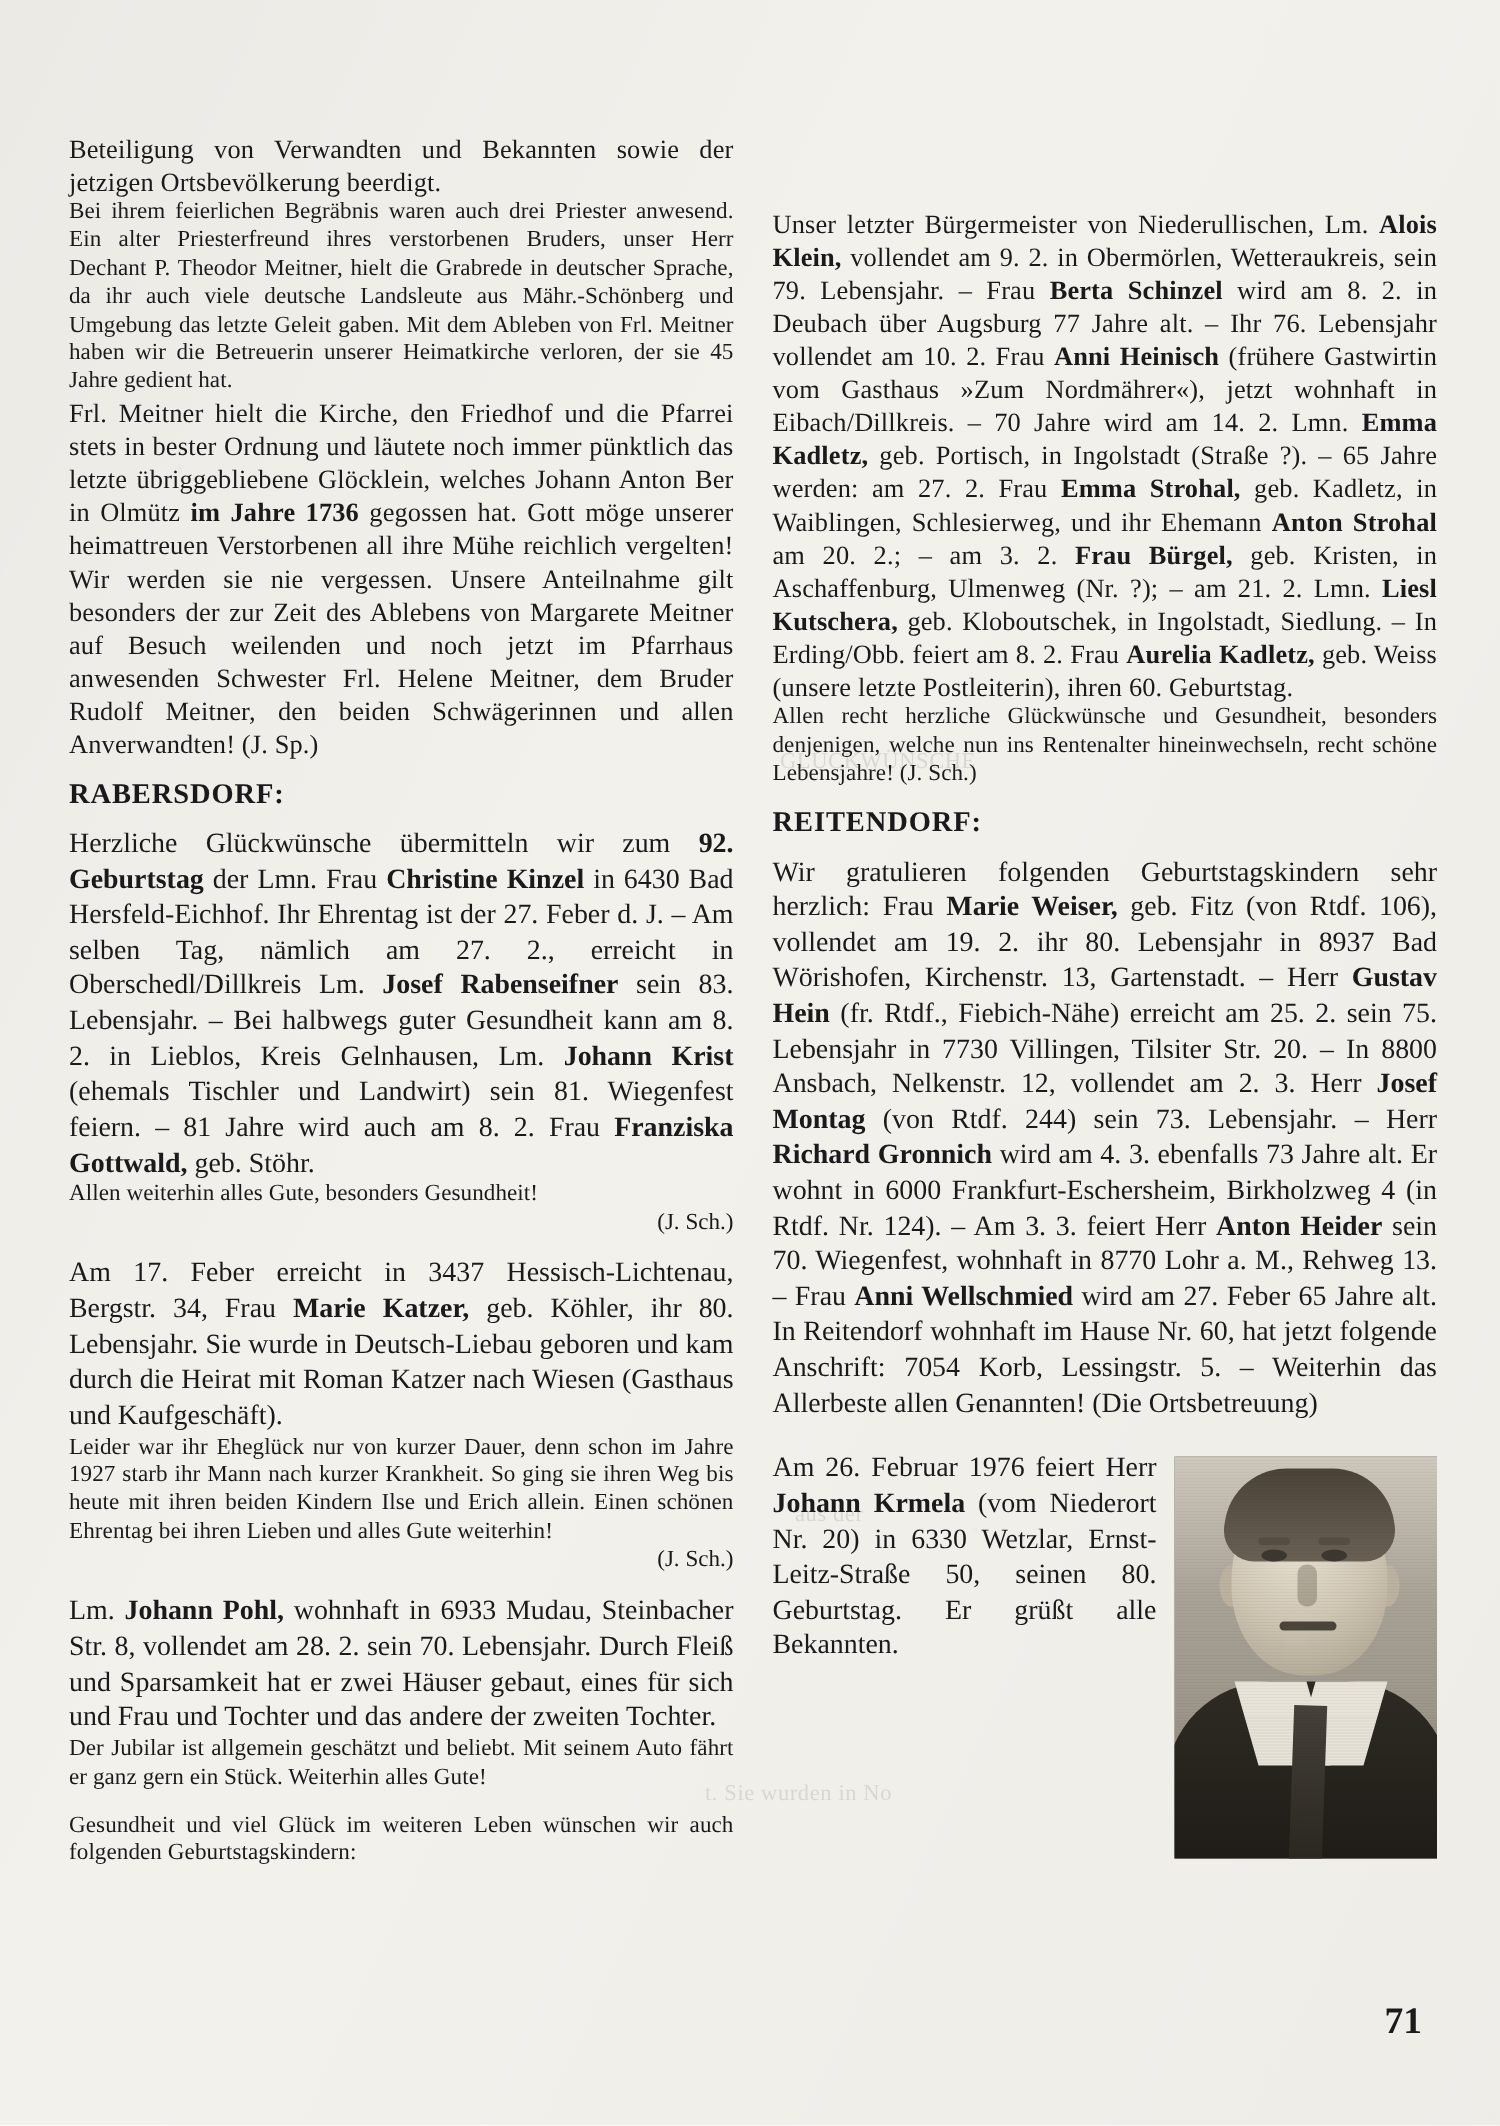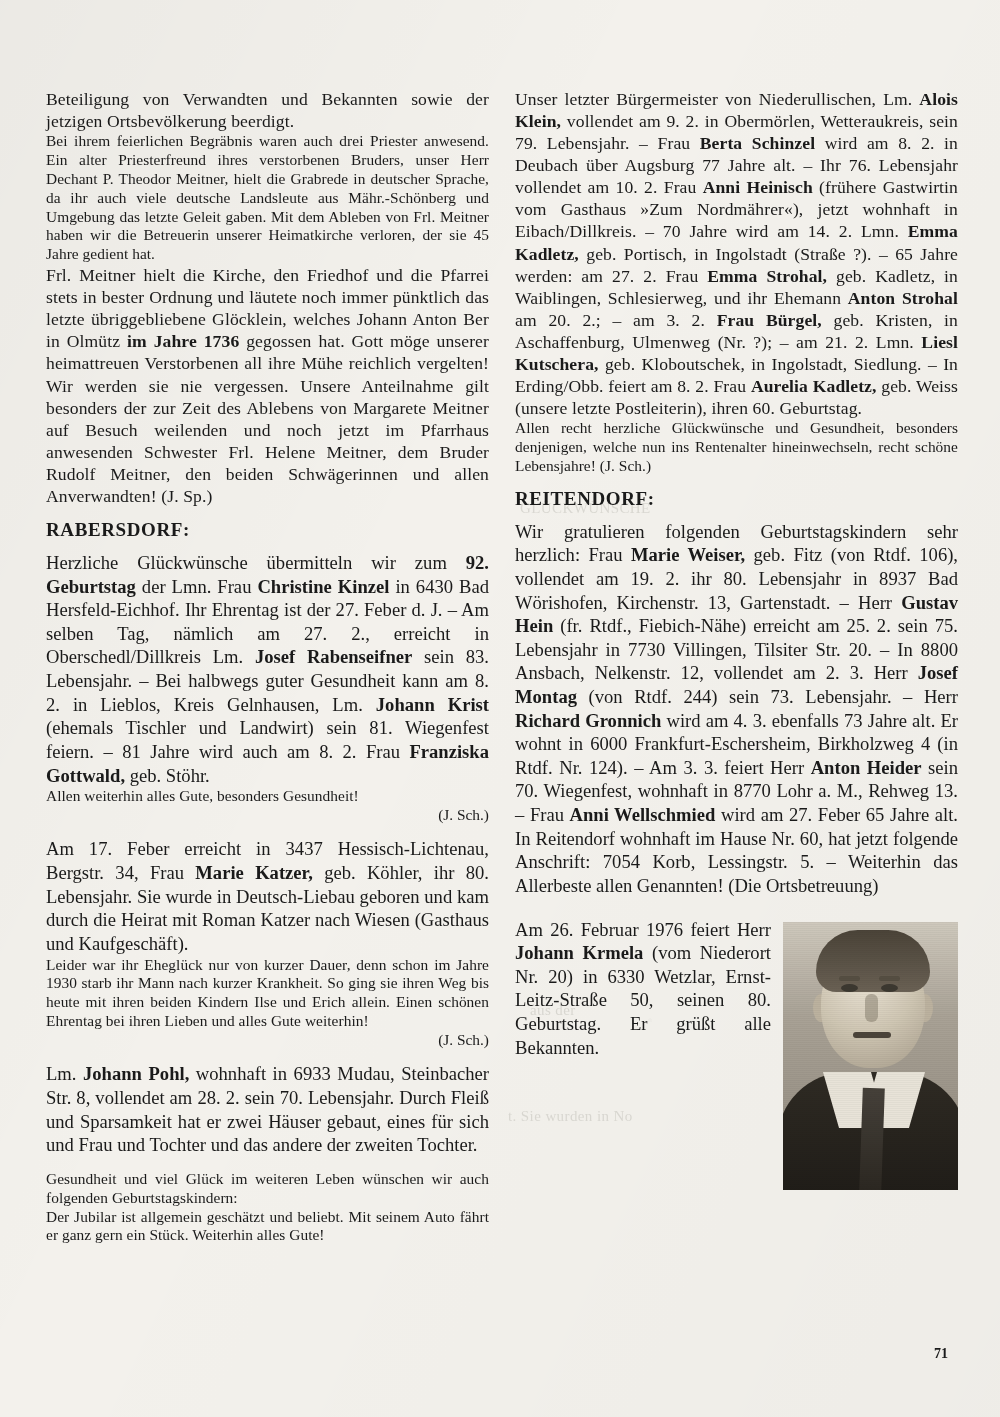--- a/index.html
+++ b/index.html
@@ -30,20 +30,21 @@
     background: linear-gradient(115deg, rgba(0,0,0,0.03), rgba(0,0,0,0) 40%, rgba(0,0,0,0.02));
     pointer-events: none;
   }
   .columns {
     position: absolute;
     left: 46px;
     top: 88px;
     width: 912px;
     display: flex;
     gap: 26px;
+    align-items: flex-end;
   }
   .col {
     width: 443px;
   }
   p {
     margin: 0 0 0 0;
     text-align: justify;
     hyphens: none;
   }
   .lead {
@@ -166,21 +167,21 @@
     position: absolute; inset: 0;
     background-image:
       repeating-linear-gradient(0deg, rgba(255,255,255,0.05) 0 1px, rgba(0,0,0,0.05) 1px 2px);
     opacity: 0.55;
     mix-blend-mode: multiply;
   }
   .page-number {
     position: absolute;
     right: 52px;
     bottom: 55px;
-    font-size: 14px;
+    font-size: 25px;
     font-weight: bold;
     font-family: "Liberation Serif", serif;
   }
   .ghost {
     position: absolute;
     color: rgba(90,85,75,0.16);
     font-size: 15px;
     letter-spacing: 0.4px;
     pointer-events: none;
     user-select: none;
@@ -188,49 +189,49 @@
   }
 </style>
 </head>
 <body>
 
 <div class="page">
   <div class="scan-tint"></div>
 
   <div class="ghost" style="left: 520px; top: 500px;">GLÜCKWÜNSCHE</div>
   <div class="ghost" style="left: 530px; top: 990px; margin-top: 12px;">aus der</div>
-  <div class="ghost" style="left: 470px; top: 1108px; margin-left: 38px;">t. Sie wurden in No</div>
+  <div class="ghost" style="left: 470px; top: 1188px;">t. Sie wurden in No</div>
 
   <div class="columns">
 
     <div class="col">
 
       <p class="lead">Beteiligung von Verwandten und Bekannten sowie der jetzigen Ortsbevölkerung beerdigt.</p>
 
       <p class="small">Bei ihrem feierlichen Begräbnis waren auch drei Priester anwesend. Ein alter Priesterfreund ihres verstorbenen Bruders, unser Herr Dechant P. Theodor Meitner, hielt die Grabrede in deutscher Sprache, da ihr auch viele deutsche Landsleute aus Mähr.-Schönberg und Umgebung das letzte Geleit gaben. Mit dem Ableben von Frl. Meitner haben wir die Betreuerin unserer Heimatkirche verloren, der sie 45 Jahre gedient hat.</p>
 
       <p class="lead"><span>Frl. Meitner hielt die Kirche, den Friedhof und die Pfarrei stets in bester Ordnung und läutete noch immer pünktlich das letzte übriggebliebene Glöcklein, welches Johann Anton Ber in Olmütz </span><b>im Jahre 1736</b><span> gegossen hat. Gott möge unserer heimattreuen Verstorbenen all ihre Mühe reichlich vergelten! Wir werden sie nie vergessen. Unsere Anteilnahme gilt besonders der zur Zeit des Ablebens von Margarete Meitner auf Besuch weilenden und noch jetzt im Pfarrhaus anwesenden Schwester Frl. Helene Meitner, dem Bruder Rudolf Meitner, den beiden Schwägerinnen und allen Anverwandten! (J. Sp.)</span></p>
 
       <p class="head">RABERSDORF:</p>
 
       <p class="big"><span>Herzliche Glückwünsche übermitteln wir zum </span><b>92. Geburtstag</b><span> der Lmn. Frau </span><b>Christine Kinzel</b><span> in 6430 Bad Hersfeld-Eichhof. Ihr Ehrentag ist der 27. Feber d. J. – Am selben Tag, nämlich am 27. 2., erreicht in Oberschedl/Dillkreis Lm. </span><b>Josef Rabenseifner</b><span> sein 83. Lebensjahr. – Bei halbwegs guter Gesundheit kann am 8. 2. in Lieblos, Kreis Gelnhausen, Lm. </span><b>Johann Krist</b><span> (ehemals Tischler und Landwirt) sein 81. Wiegenfest feiern. – 81 Jahre wird auch am 8. 2. Frau </span><b>Franziska Gottwald,</b><span> geb. Stöhr.</span></p>
 
       <p class="small">Allen weiterhin alles Gute, besonders Gesundheit!</p>
       <p class="sign">(J. Sch.)</p>
 
       <p class="big gap-m"><span>Am 17. Feber erreicht in 3437 Hessisch-Lichtenau, Bergstr. 34, Frau </span><b>Marie Katzer,</b><span> geb. Köhler, ihr 80. Lebensjahr. Sie wurde in Deutsch-Liebau geboren und kam durch die Heirat mit Roman Katzer nach Wiesen (Gasthaus und Kaufgeschäft).</span></p>
 
-      <p class="small">Leider war ihr Eheglück nur von kurzer Dauer, denn schon im Jahre 1930 starb ihr Mann nach kurzer Krankheit. So ging sie ihren Weg bis heute mit ihren beiden Kindern Ilse und Erich allein. Einen schönen Ehrentag bei ihren Lieben und alles Gute weiterhin!</p>
+      <p class="small">Leider war ihr Eheglück nur von kurzer Dauer, denn schon im Jahre 1927 starb ihr Mann nach kurzer Krankheit. So ging sie ihren Weg bis heute mit ihren beiden Kindern Ilse und Erich allein. Einen schönen Ehrentag bei ihren Lieben und alles Gute weiterhin!</p>
       <p class="sign">(J. Sch.)</p>
 
       <p class="big gap-m"><span>Lm. </span><b>Johann Pohl,</b><span> wohnhaft in 6933 Mudau, Steinbacher Str. 8, vollendet am 28. 2. sein 70. Lebensjahr. Durch Fleiß und Sparsamkeit hat er zwei Häuser gebaut, eines für sich und Frau und Tochter und das andere der zweiten Tochter.</span></p>
 
+      <p class="small">Der Jubilar ist allgemein geschätzt und beliebt. Mit seinem Auto fährt er ganz gern ein Stück. Weiterhin alles Gute!</p>
+
       <p class="small gap-m">Gesundheit und viel Glück im weiteren Leben wünschen wir auch folgenden Geburtstagskindern:</p>
-
-      <p class="small">Der Jubilar ist allgemein geschätzt und beliebt. Mit seinem Auto fährt er ganz gern ein Stück. Weiterhin alles Gute!</p>
 
     </div>
 
     <div class="col">
 
       <p class="lead"><span>Unser letzter Bürgermeister von Niederullischen, Lm. </span><b>Alois Klein,</b><span> vollendet am 9. 2. in Obermörlen, Wetteraukreis, sein 79. Lebensjahr. – Frau </span><b>Berta Schinzel</b><span> wird am 8. 2. in Deubach über Augsburg 77 Jahre alt. – Ihr 76. Lebensjahr vollendet am 10. 2. Frau </span><b>Anni Heinisch</b><span> (frühere Gastwirtin vom Gasthaus »Zum Nordmährer«), jetzt wohnhaft in Eibach/Dillkreis. – 70 Jahre wird am 14. 2. Lmn. </span><b>Emma Kadletz,</b><span> geb. Portisch, in Ingolstadt (Straße ?). – 65 Jahre werden: am 27. 2. Frau </span><b>Emma Strohal,</b><span> geb. Kadletz, in Waiblingen, Schlesierweg, und ihr Ehemann </span><b>Anton Strohal</b><span> am 20. 2.; – am 3. 2. </span><b>Frau Bürgel,</b><span> geb. Kristen, in Aschaffenburg, Ulmenweg (Nr. ?); – am 21. 2. Lmn. </span><b>Liesl Kutschera,</b><span> geb. Kloboutschek, in Ingolstadt, Siedlung. – In Erding/Obb. feiert am 8. 2. Frau </span><b>Aurelia Kadletz,</b><span> geb. Weiss (unsere letzte Postleiterin), ihren 60. Geburtstag.</span></p>
 
       <p class="small">Allen recht herzliche Glückwünsche und Gesundheit, besonders denjenigen, welche nun ins Rentenalter hineinwechseln, recht schöne Lebensjahre! (J. Sch.)</p>
 
       <p class="head">REITENDORF:</p>

